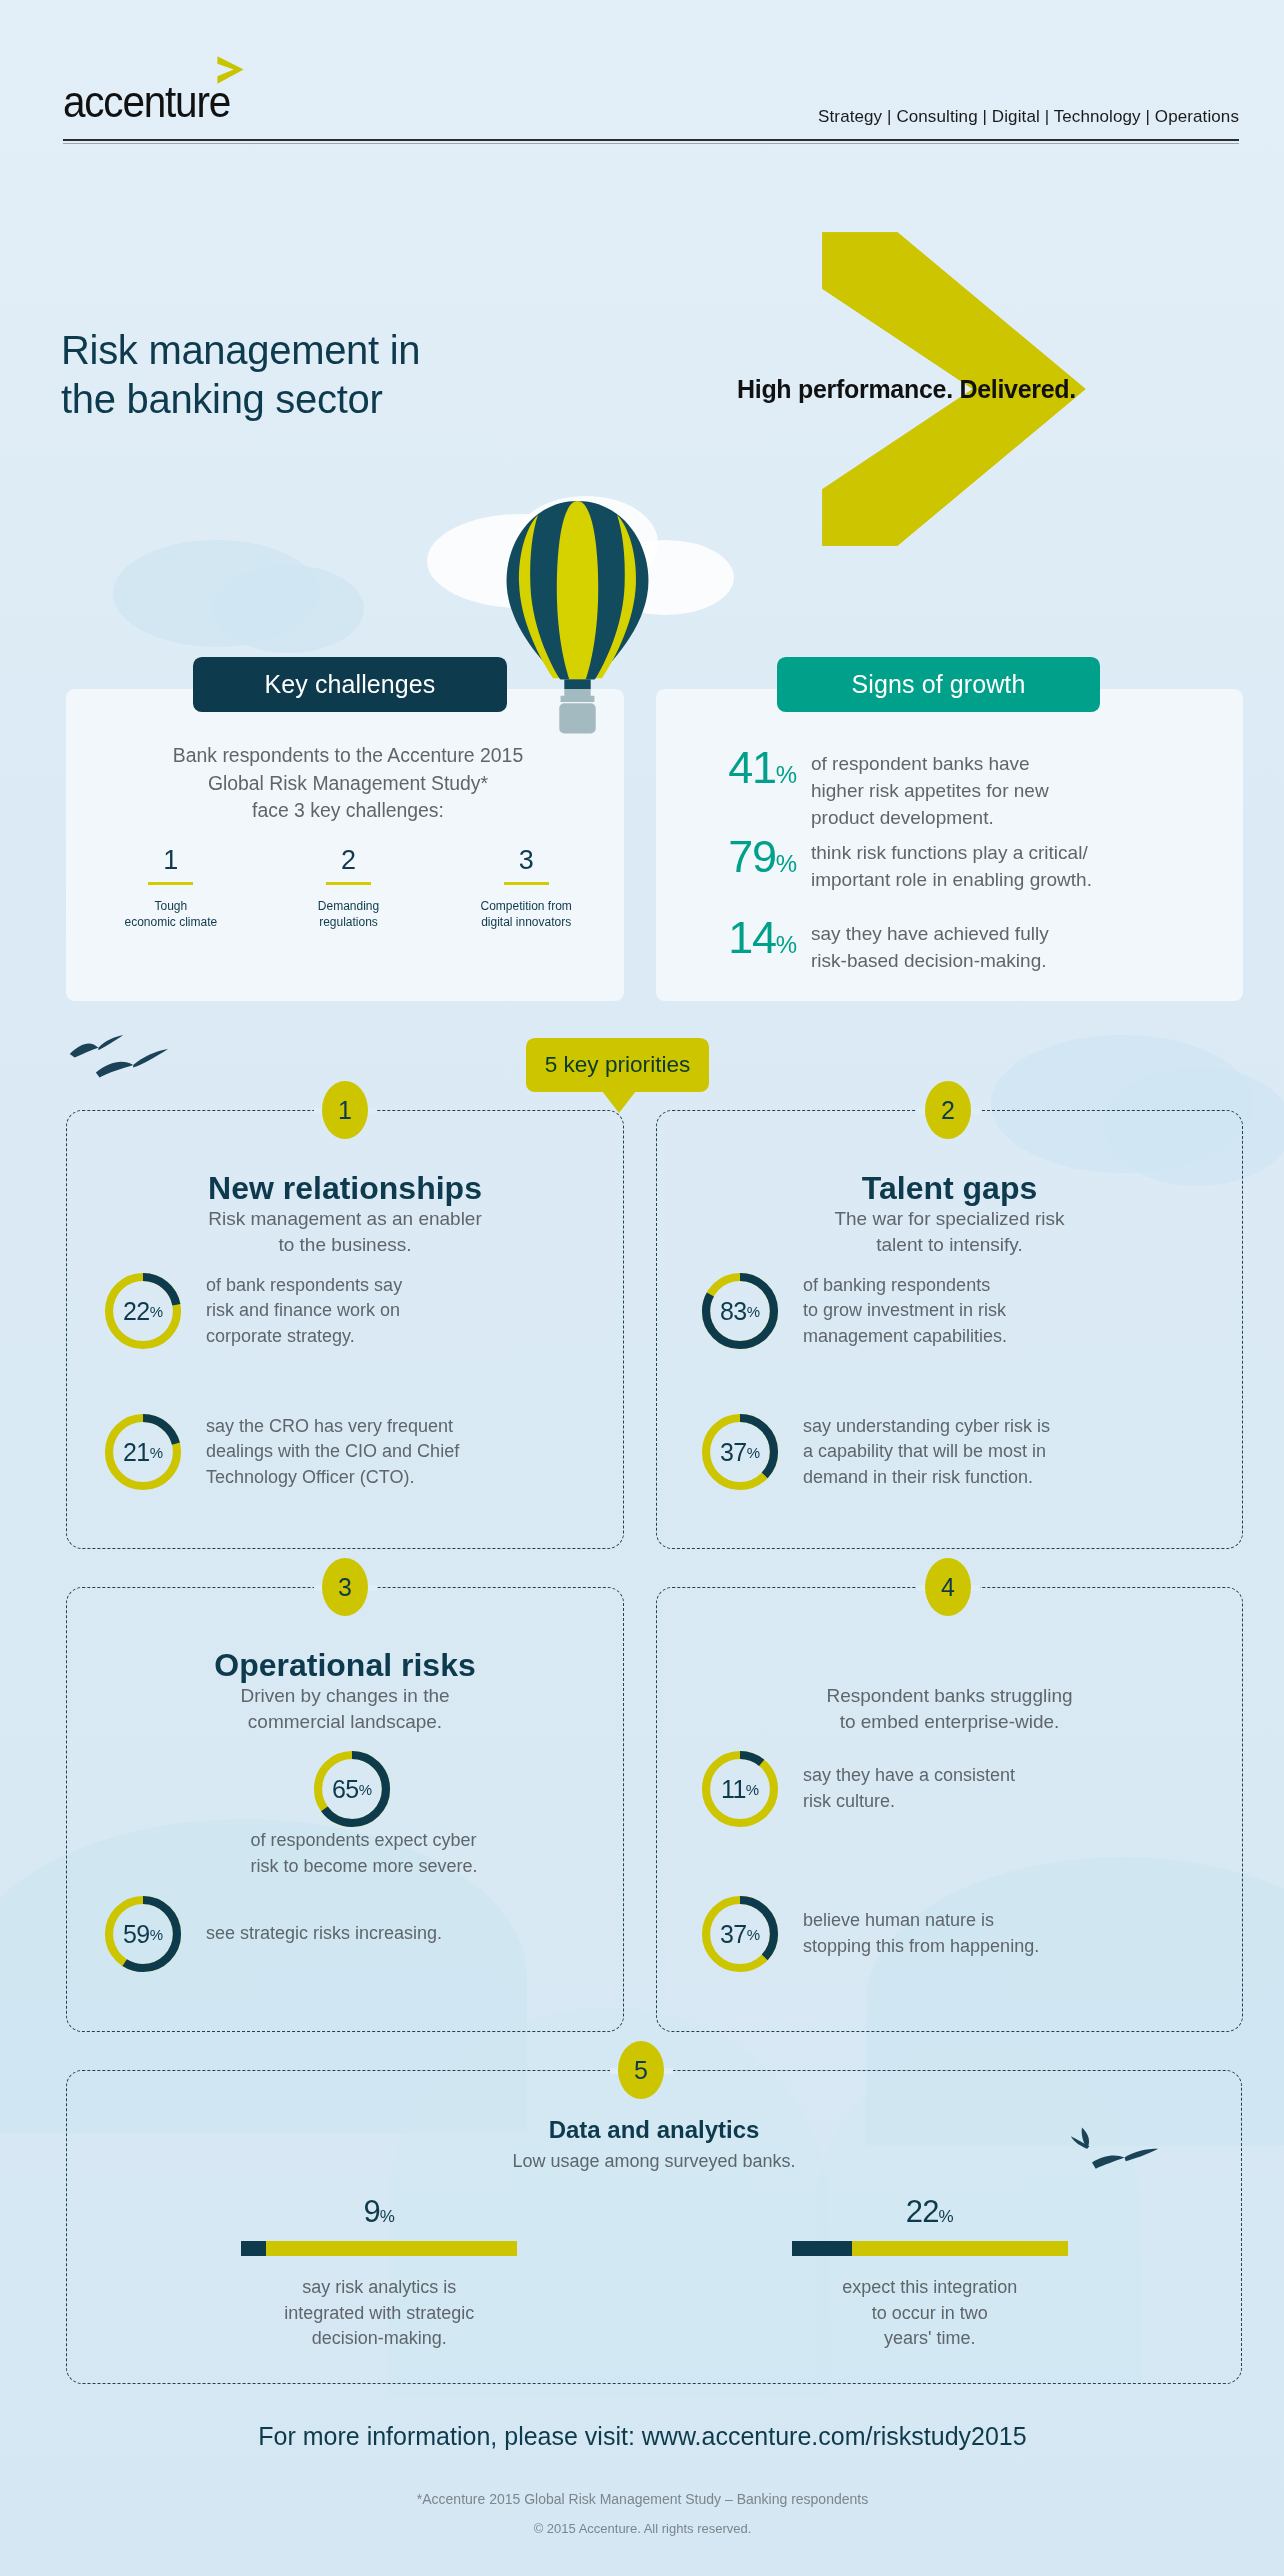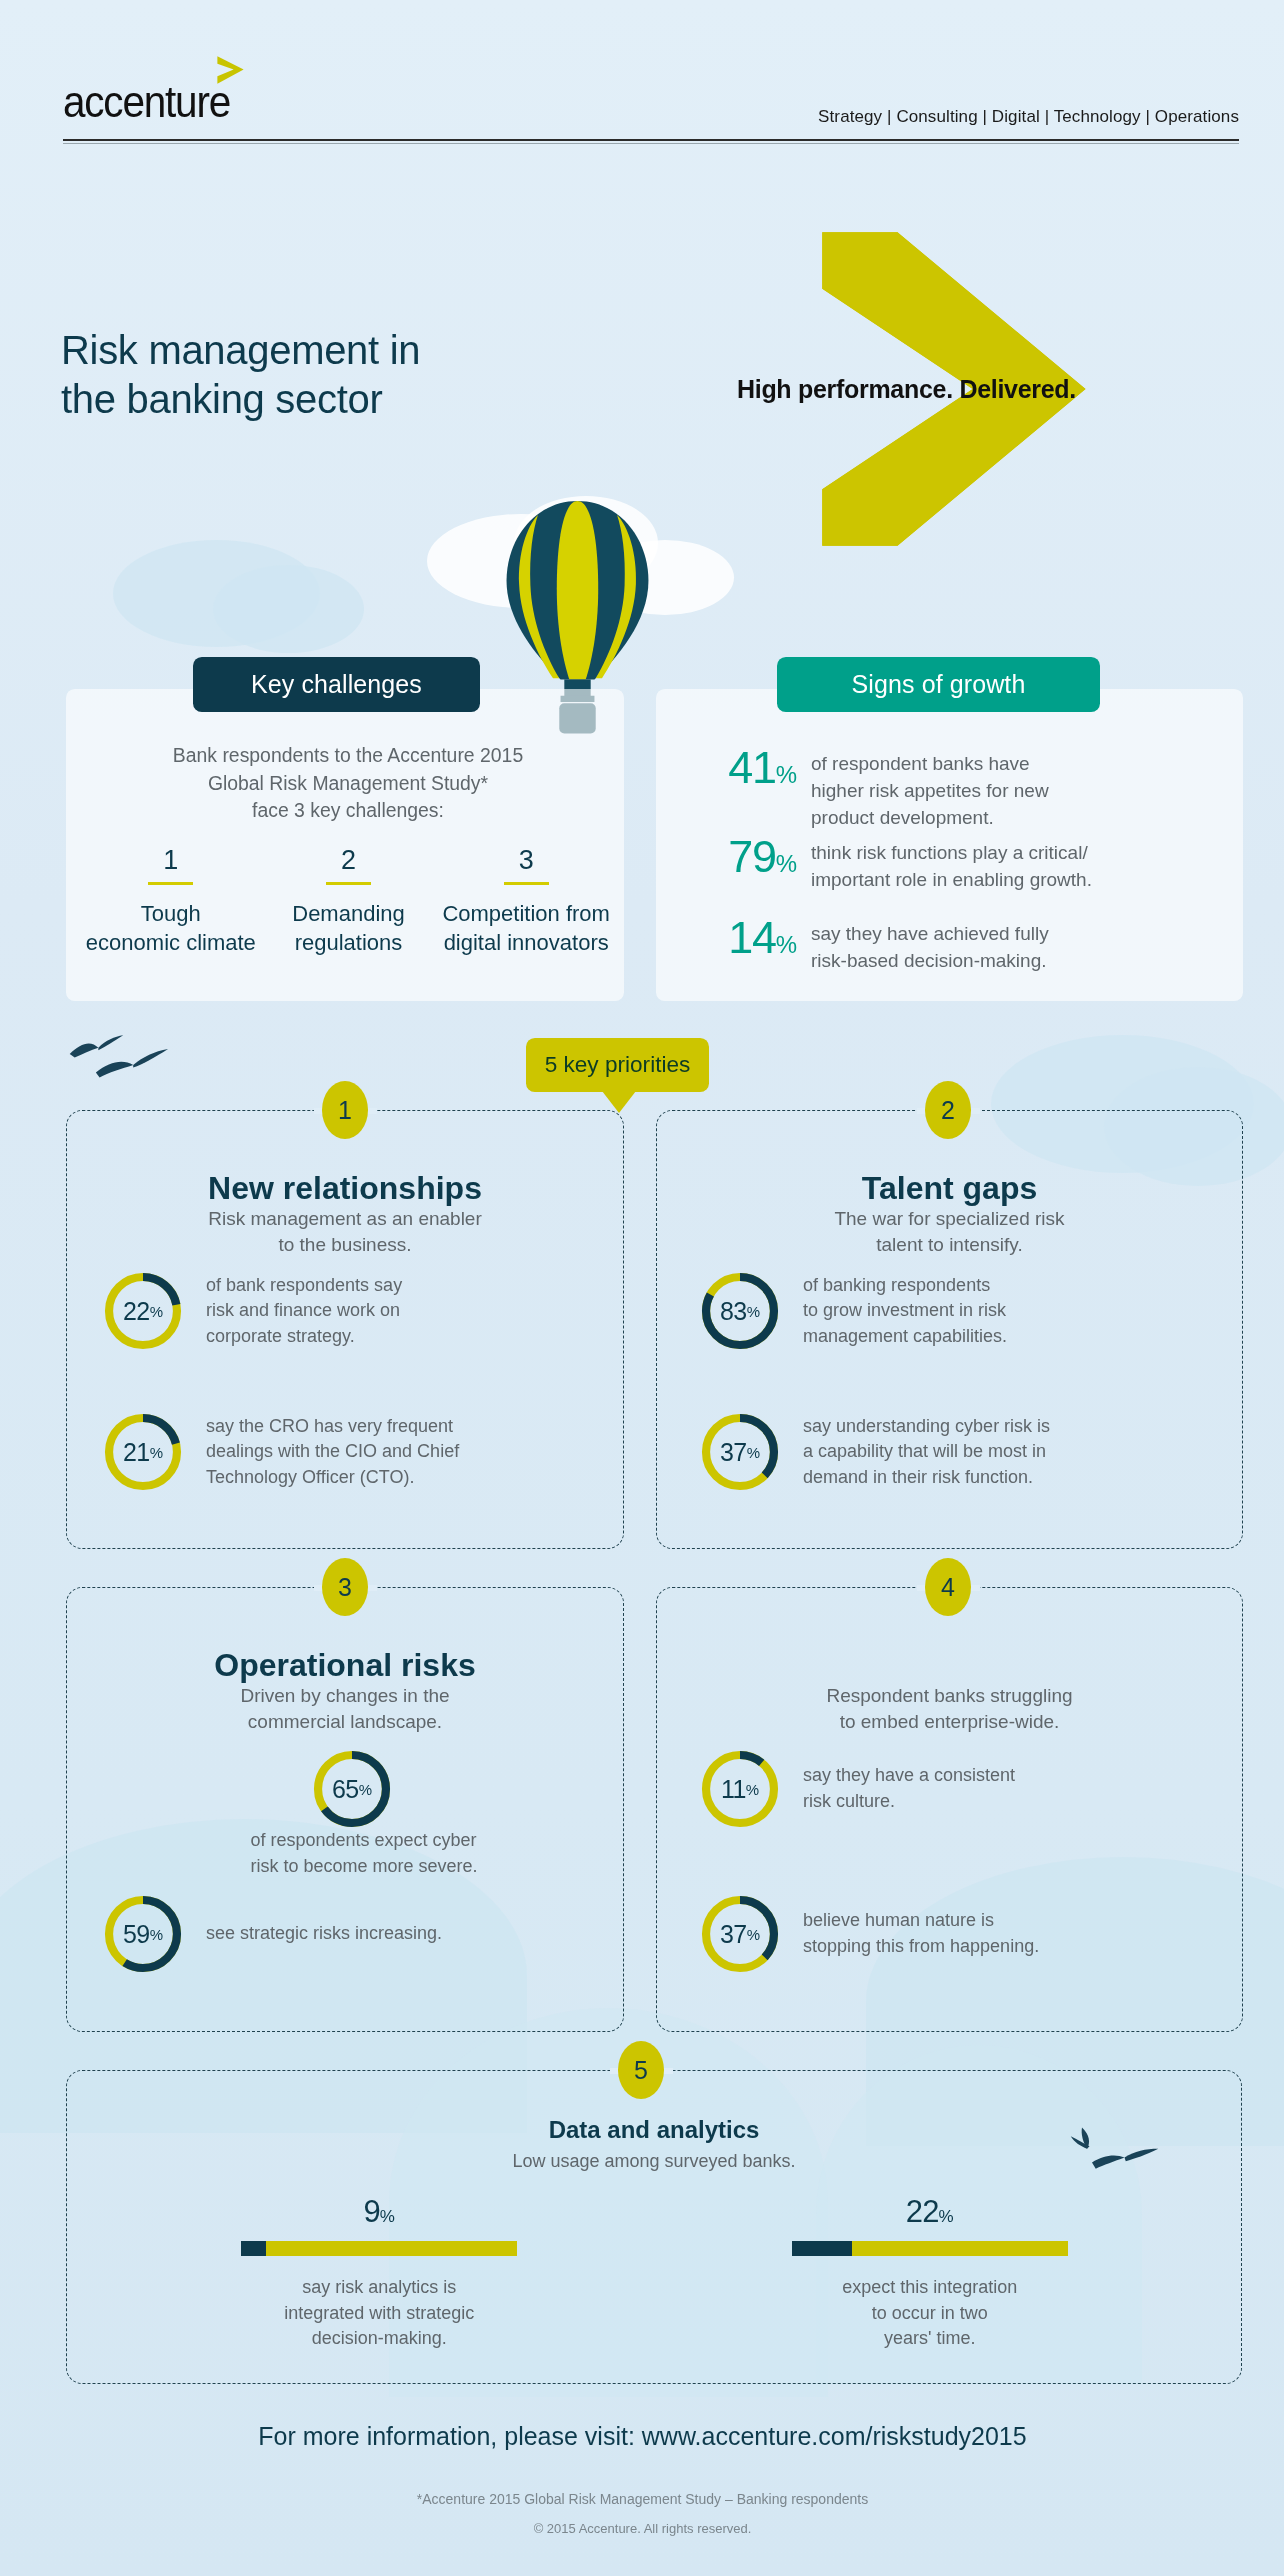--- a/index.html
+++ b/index.html
@@ -41,30 +41,30 @@
 
   
   .balloon{position:absolute;left:499px;top:496px;width:157px;height:245px;}
 
   
   .panel{position:absolute;background:rgba(255,255,255,.62);border-radius:8.8px;}
   .panel-left{left:66px;top:689px;width:558px;height:312px;}
   .panel-right{left:656px;top:689px;width:587px;height:312px;}
   .pill{position:absolute;border-radius:8.8px;display:flex;align-items:center;justify-content:center;
         color:#fff;font-size:25px;font-weight:400;letter-spacing:0.1px;}
-  .pill-left{left:193px;top:657px;width:287px;height:55px;background:#0d3a4c;}
+  .pill-left{left:193px;top:657px;width:314px;height:55px;background:#0d3a4c;}
   .pill-right{left:777px;top:657px;width:323px;height:55px;background:#00a08a;}
 
   .kc-intro{position:absolute;left:116px;top:742px;width:464px;text-align:center;
      font-size:19.4px;line-height:1.42;color:#5f666b;}
   .kc-items{position:absolute;left:82px;top:847px;width:533px;display:flex;}
   .kc-item{flex:1;text-align:center;}
   .kc-num{font-size:27px;color:#0d3a4c;line-height:1;}
   .kc-rule{width:45px;height:3.1px;background:#d3cc00;margin:8.2px auto 14px;}
-  .kc-label{font-size:22px;line-height:1.32;color:#0d3a4c;}
+  .kc-label{font-size:12px;line-height:1.32;color:#0d3a4c;}
 
   .sg-row{position:absolute;display:flex;align-items:flex-start;}
   .sg-num{width:119px;text-align:right;color:#00a08a;font-size:45px;line-height:.95;font-weight:400;
      white-space:nowrap;letter-spacing:-1.3px;}
   .sg-num .pct{font-size:24px;letter-spacing:0;}
   .sg-txt{margin-left:14px;font-size:19px;line-height:1.42;color:#5f666b;padding-top:3.8px;}
   .sg1{left:678px;top:747px;width:552px;}
   .sg2{left:678px;top:836px;width:552px;}
   .sg3{left:678px;top:917px;width:552px;}
 

